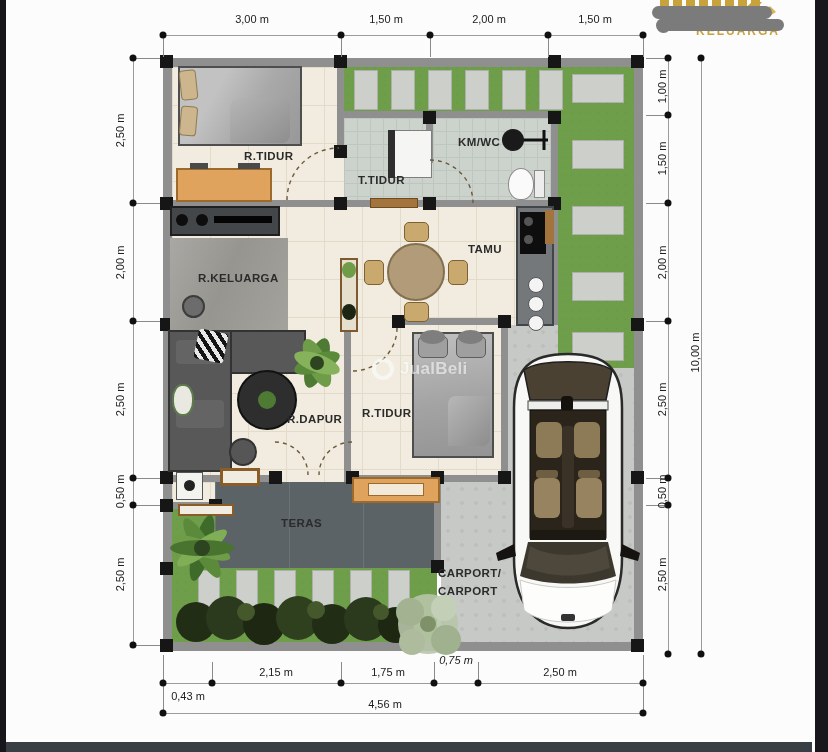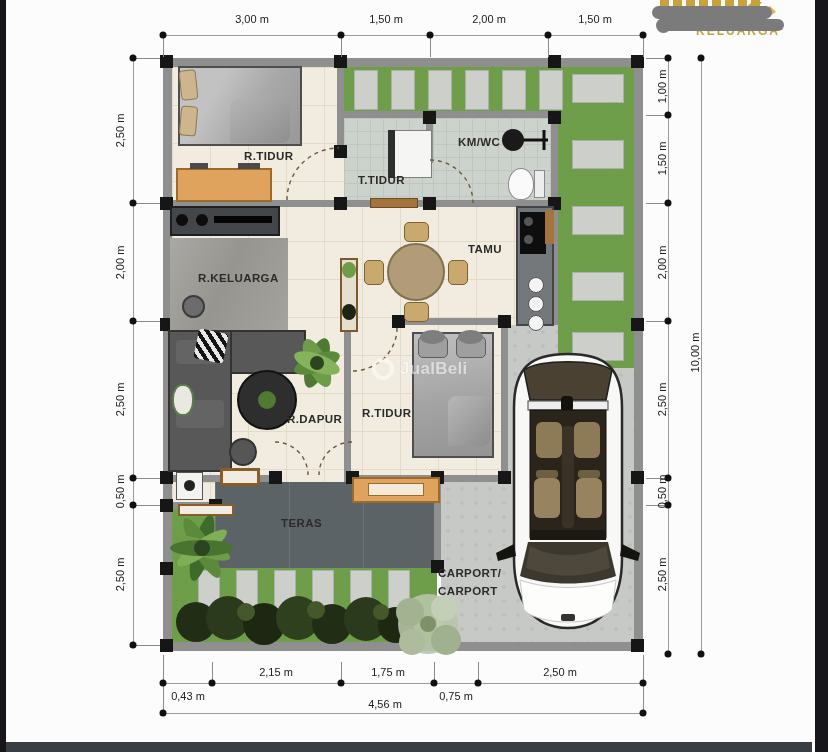--- a/index.html
+++ b/index.html
@@ -371,21 +371,21 @@
   <div class="dot" style="left:212px;top:683px;"></div>
   <div class="dot" style="left:341px;top:683px;"></div>
   <div class="dot" style="left:434px;top:683px;"></div>
   <div class="dot" style="left:478px;top:683px;"></div>
   <div class="dot" style="left:643px;top:683px;"></div>
   <div class="dot" style="left:163px;top:713px;"></div>
   <div class="dot" style="left:643px;top:713px;"></div>
   <div class="dimlabel" style="left:148px;top:690px;width:80px;">0,43 m</div>
   <div class="dimlabel" style="left:236px;top:666px;width:80px;">2,15 m</div>
   <div class="dimlabel" style="left:348px;top:666px;width:80px;">1,75 m</div>
-  <div class="dimlabel" style="left:416px;top:690px;width:80px;">0,75 m</div>
+  <div class="dimlabel" style="left:416px;top:654px;width:80px;font-style:italic;">0,75 m</div>
   <div class="dimlabel" style="left:520px;top:666px;width:80px;">2,50 m</div>
   <div class="dimlabel" style="left:345px;top:698px;width:80px;">4,56 m</div>
 
   <svg class="abs" style="left:726px;top:0;" width="52" height="24">
     <polygon points="4,22 26,2 36,2 20,22" fill="#c8a23a"></polygon>
     <polygon points="26,22 44,6 50,12 34,22" fill="#d8b455"></polygon>
   </svg>
   <div class="gold-frag" style="left:660px;top:0;width:100px;height:7px;"></div>
   <div class="logo-res" style="left:696px;top:24px;">KELUARGA</div>
   <div class="blob" style="left:652px;top:6px;width:120px;height:13px;"></div>

